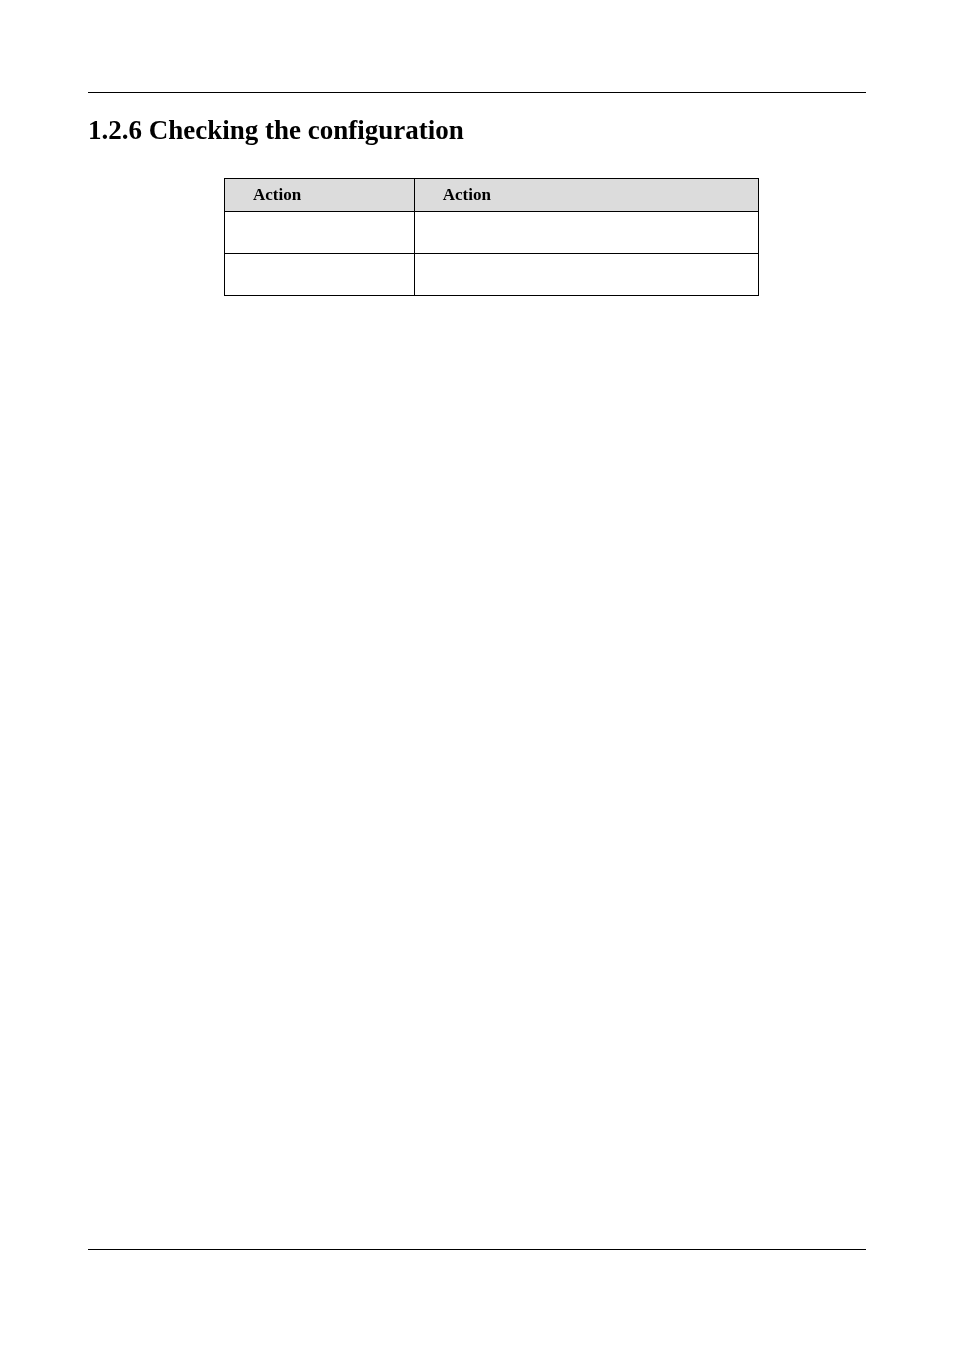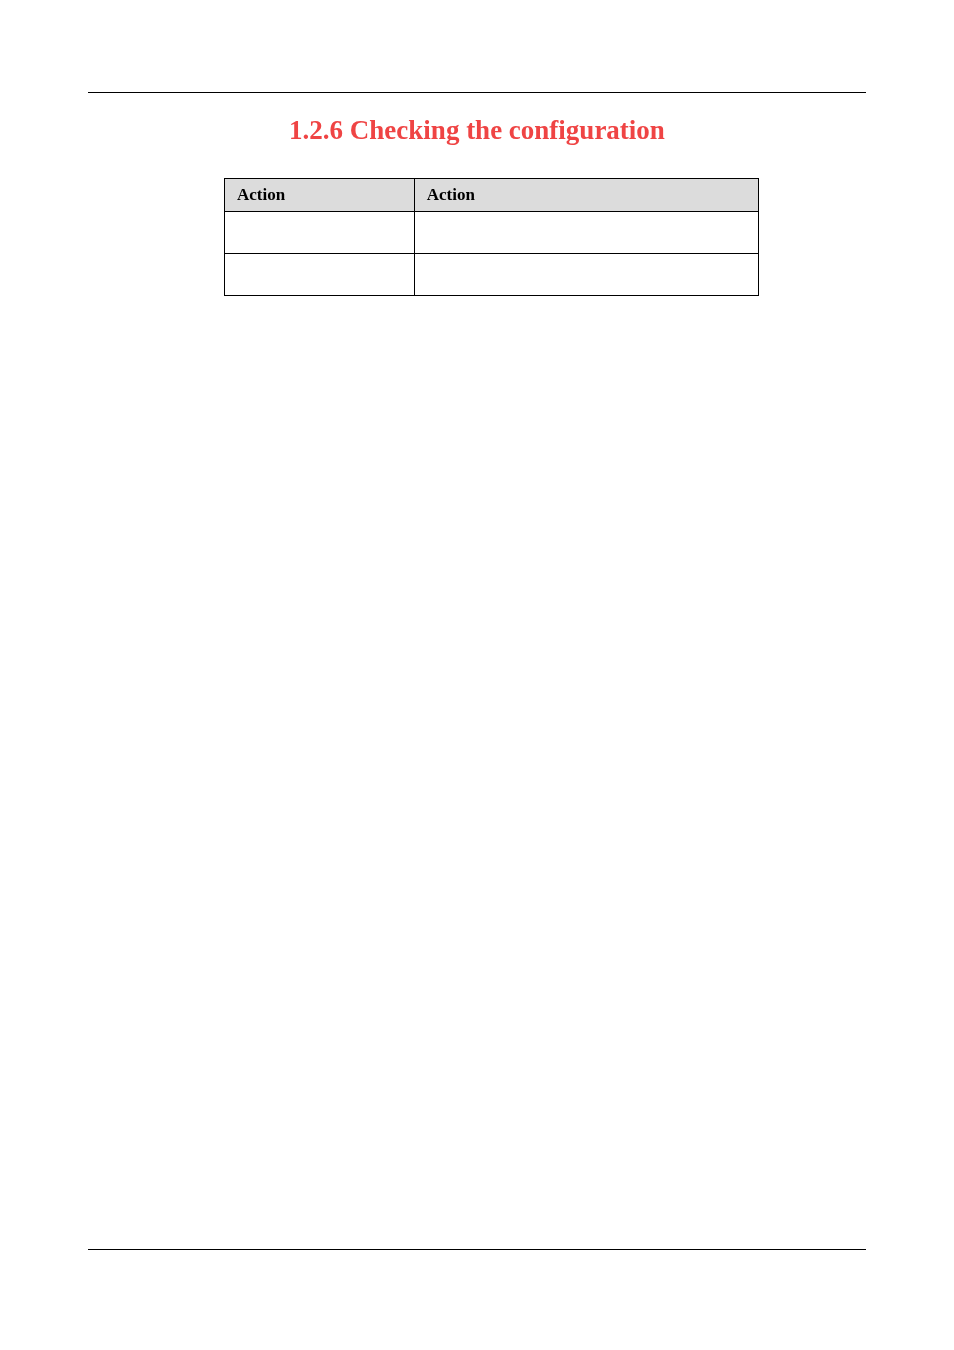--- a/index.html
+++ b/index.html
@@ -19,35 +19,34 @@
       height: 100%;
       position: relative;
     }
     .top-rule {
       border-top: 1.5px solid #000;
       margin-bottom: 22px;
     }
     .heading {
       font-size: 27px;
       font-weight: bold;
-      color: #ef4444;
+      color: #000000;
       margin-bottom: 32px;
-      text-align: center;
     }
     .table-wrap {
       margin-left: 136px;
       margin-right: 0;
     }
     table {
       border-collapse: collapse;
       width: 535px;
     }
     th, td {
       border: 1px solid #000;
-      padding: 6px 12px;
+      padding: 6px 28px;
       text-align: left;
       vertical-align: middle;
     }
     th {
       background: #dcdcdc;
       font-weight: bold;
       font-size: 17px;
       height: 32px;
     }
     td {

